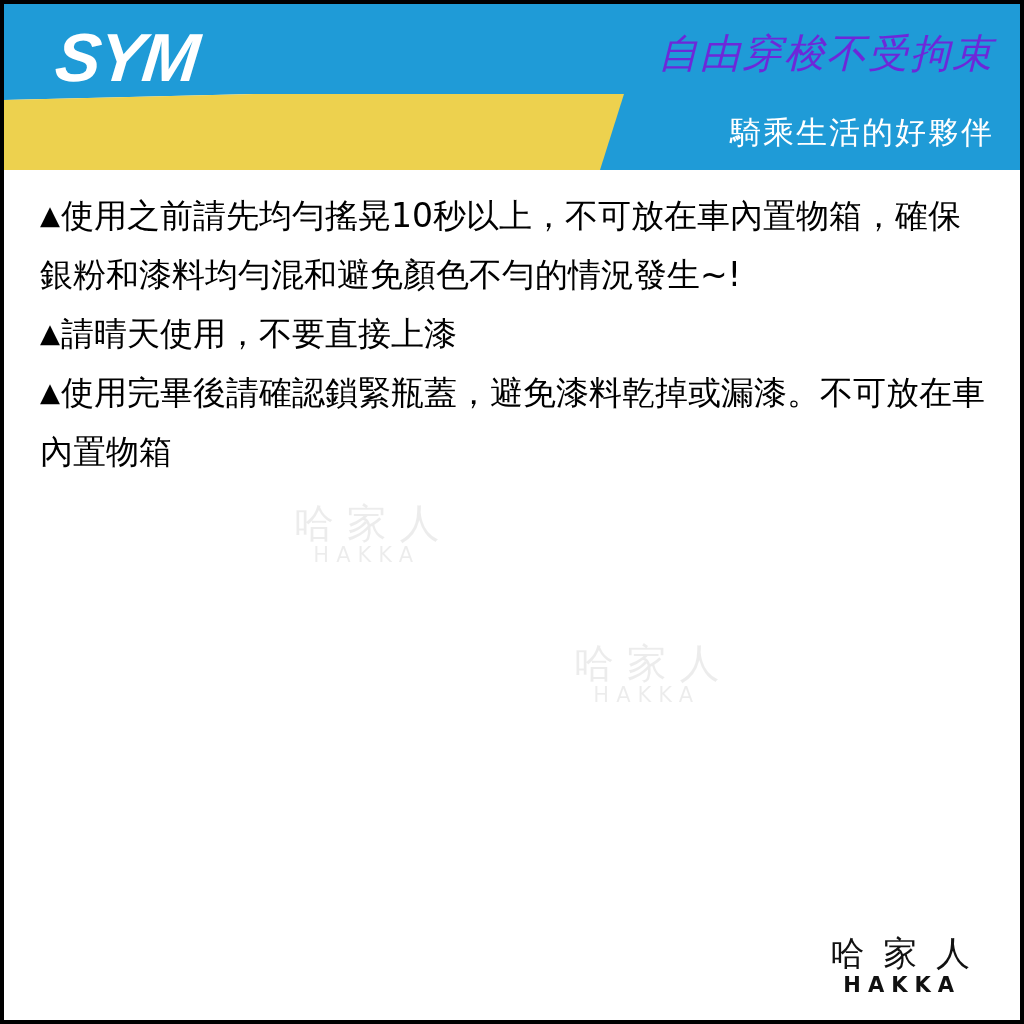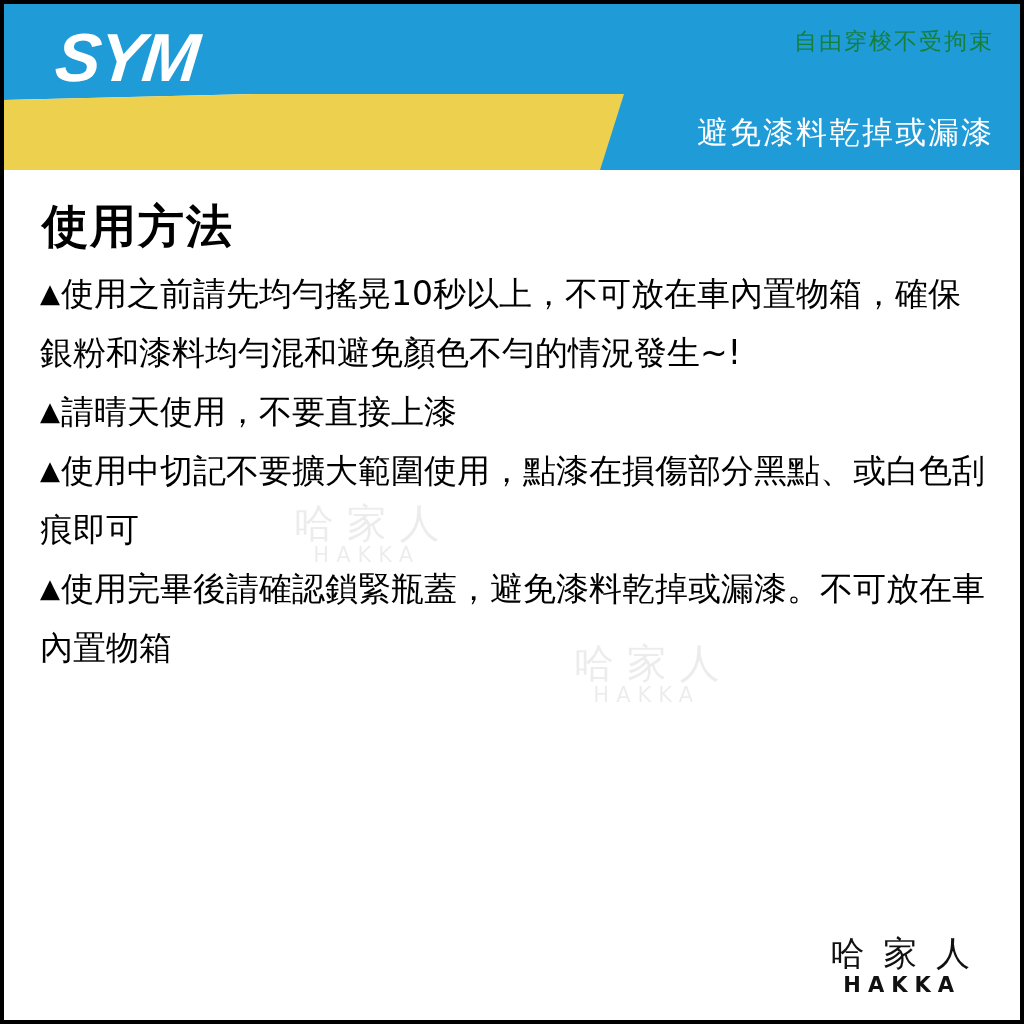--- a/index.html
+++ b/index.html
@@ -47,25 +47,26 @@
     color: #ffffff;
     letter-spacing: -2px;
     font-style: italic;
     font-family: "Liberation Sans", "DejaVu Sans", sans-serif;
     transform: skewX(-6deg);
   }
   .slogan-1 {
     position: absolute;
     right: 26px;
     top: 22px;
-    font-size: 23px;
-    color: #15803d;
+    font-size: 40px;
+    color: #6d28d9;
     letter-spacing: 2px;
     white-space: nowrap;
     font-family: "DejaVu Sans", "Liberation Sans", sans-serif;
+    font-style: italic;
   }
   .slogan-2 {
     position: absolute;
     right: 26px;
     top: 108px;
     font-size: 31px;
     color: #ffffff;
     letter-spacing: 2px;
     white-space: nowrap;
     font-family: "DejaVu Sans", "Liberation Sans", sans-serif;
@@ -154,34 +155,30 @@
 <div id="page">
 
   <div class="banner">
     <svg class="banner-svg" viewBox="0 0 1016 166" preserveAspectRatio="none">
       <polygon points="0,0 1016,0 1016,90 250,90 0,96" fill="#1F9BD7"></polygon>
       <polygon points="0,96 250,90 1016,90 1016,166 0,166" fill="#EDD14E"></polygon>
       <polygon points="620,90 1016,90 1016,166 596,166" fill="#1F9BD7"></polygon>
     </svg>
     <div class="brand-logo">SYM</div>
     <div class="slogan-1">自由穿梭不受拘束</div>
-    <div class="slogan-2">避免漆料乾掉或漏漆</div>
+    <div class="slogan-2">騎乘生活的好夥伴</div>
   </div>
 
   <div class="content">
-    <div class="section-title">使用方法</div>
     <ul class="instructions">
       <li class="instruction-item">
         <span class="bullet-tri">▲</span><span>使用之前請先均勻搖晃10秒以上，不可放在車內置物箱，確保銀粉和漆料均勻混和避免顏色不勻的情況發生~!</span>
       </li>
       <li class="instruction-item">
         <span class="bullet-tri">▲</span><span>請晴天使用，不要直接上漆</span>
-      </li>
-      <li class="instruction-item">
-        <span class="bullet-tri">▲</span><span>使用中切記不要擴大範圍使用，點漆在損傷部分黑點、或白色刮痕即可</span>
       </li>
       <li class="instruction-item">
         <span class="bullet-tri">▲</span><span>使用完畢後請確認鎖緊瓶蓋，避免漆料乾掉或漏漆。不可放在車內置物箱</span>
       </li>
     </ul>
   </div>
 
   <div class="watermark wm-a">
     <span>哈 家 人</span>
     <span class="wm-sub">HAKKA</span>

